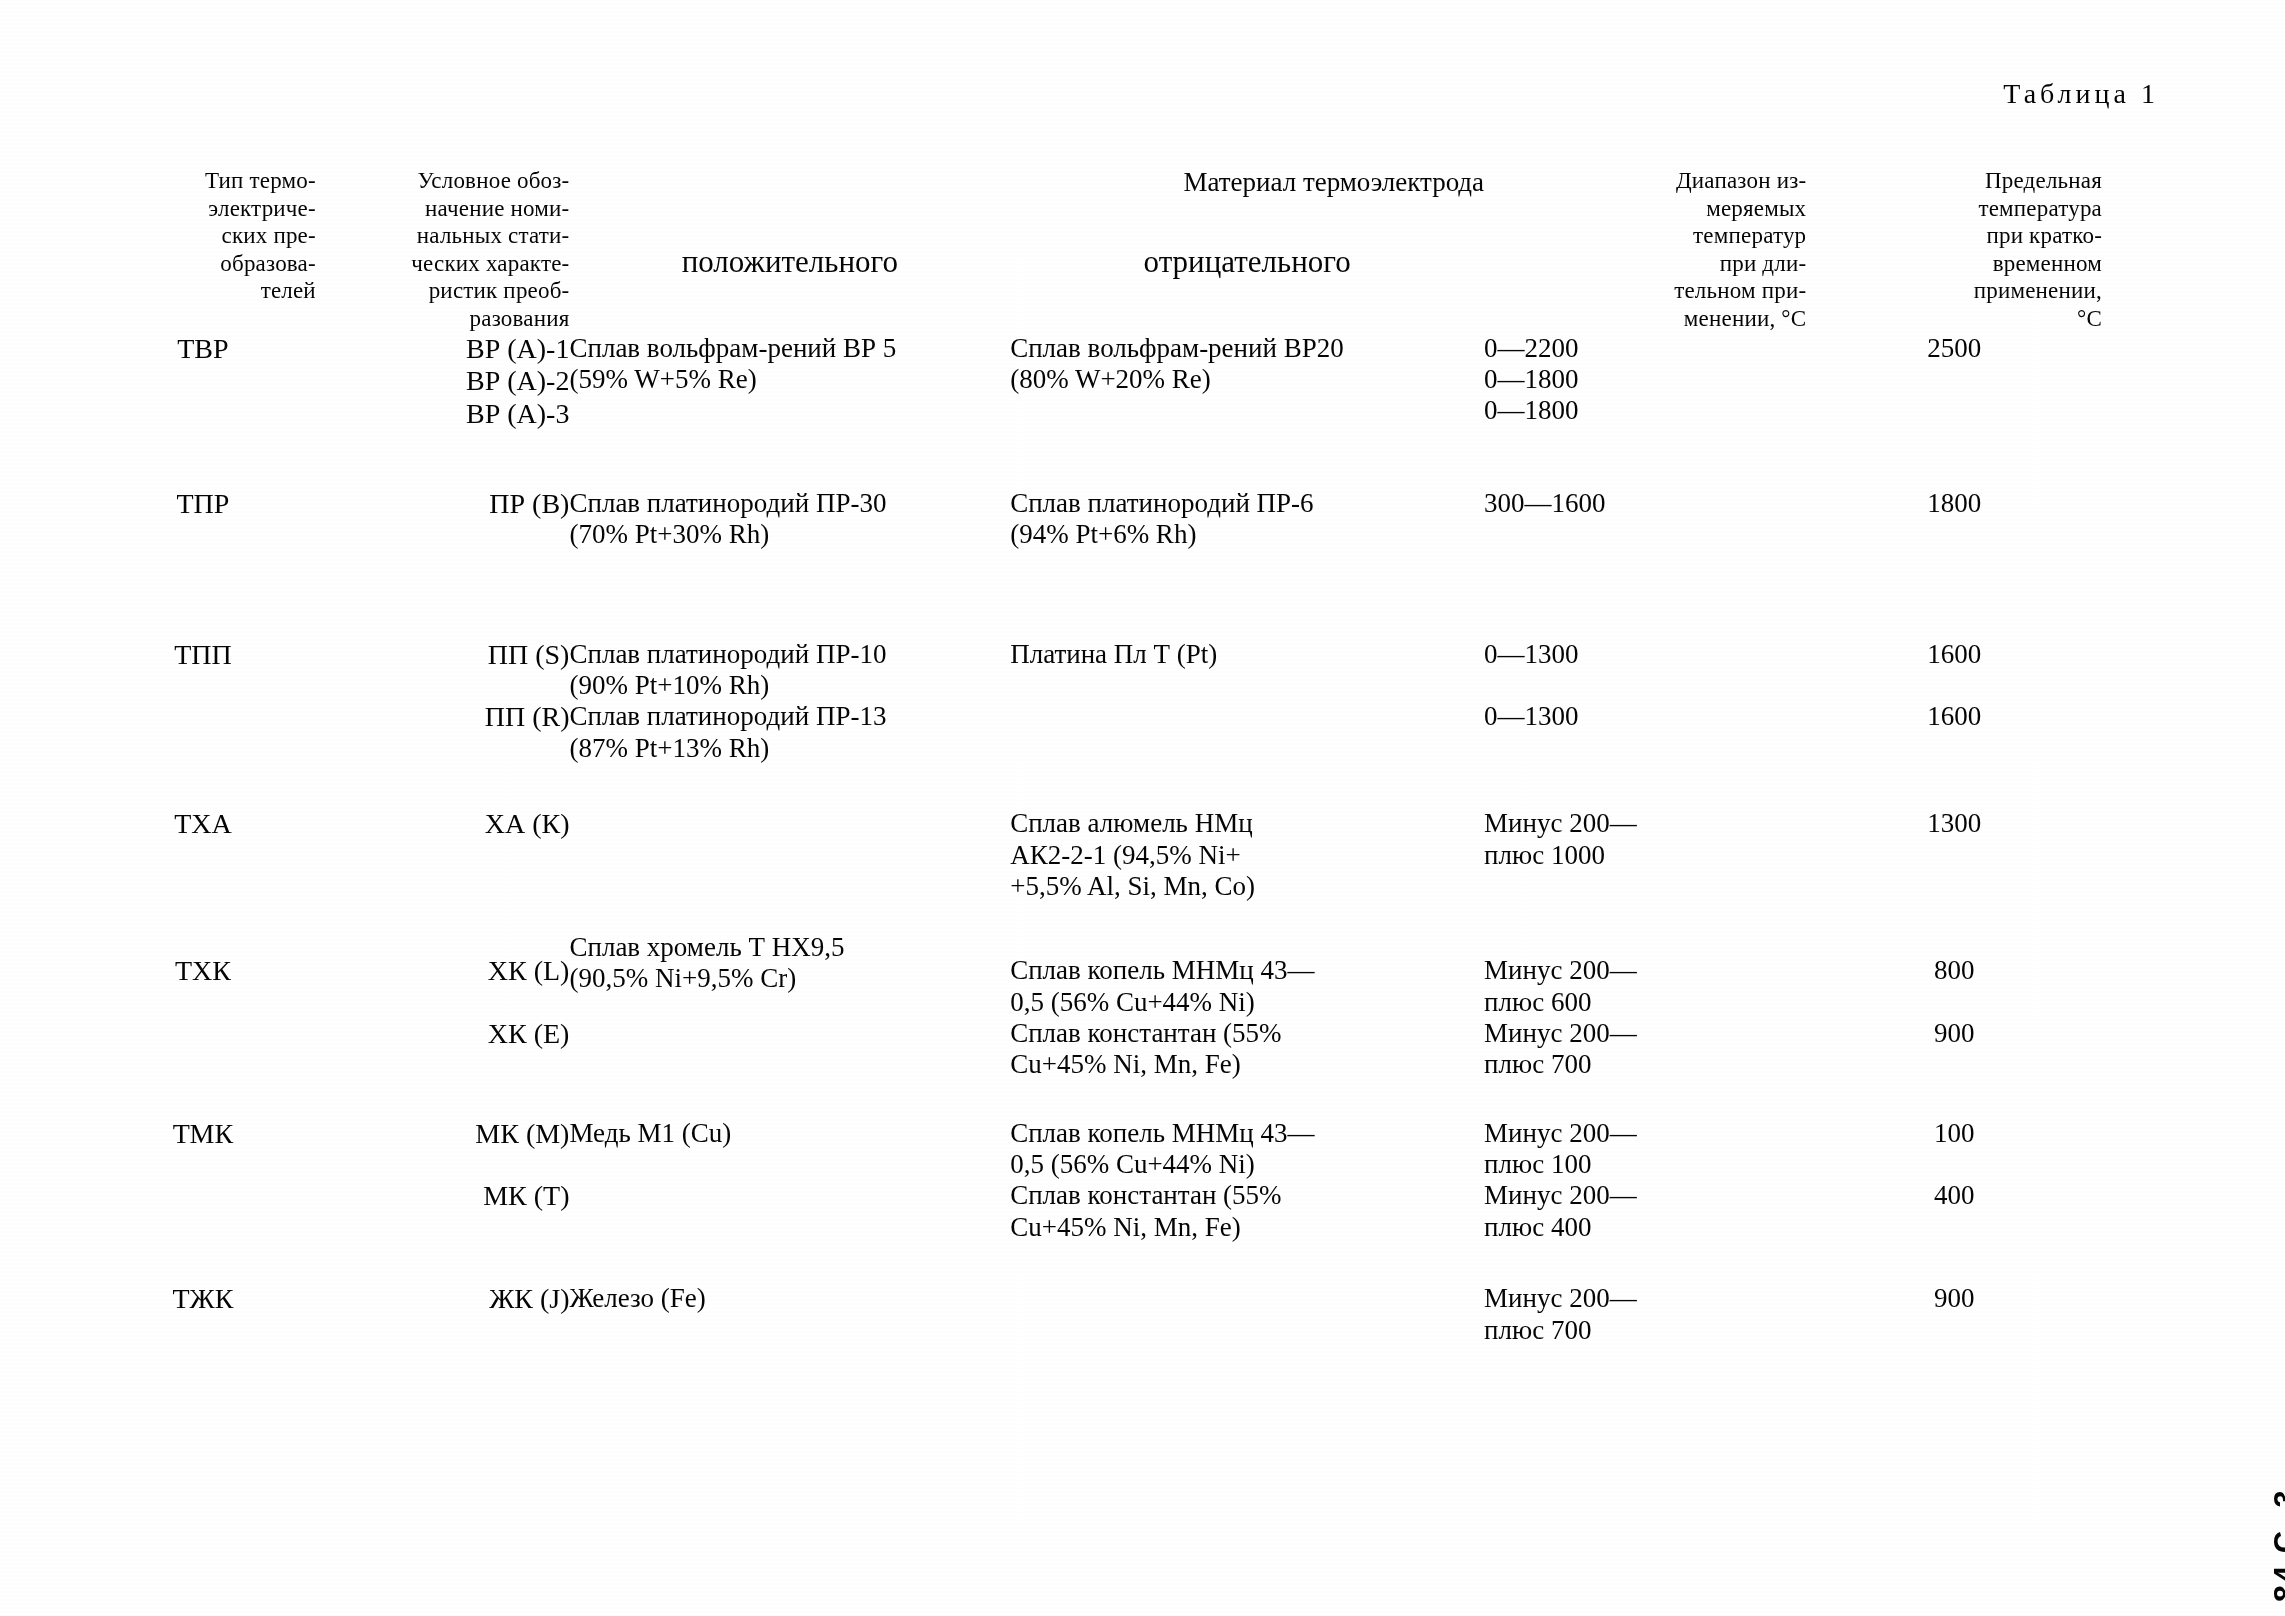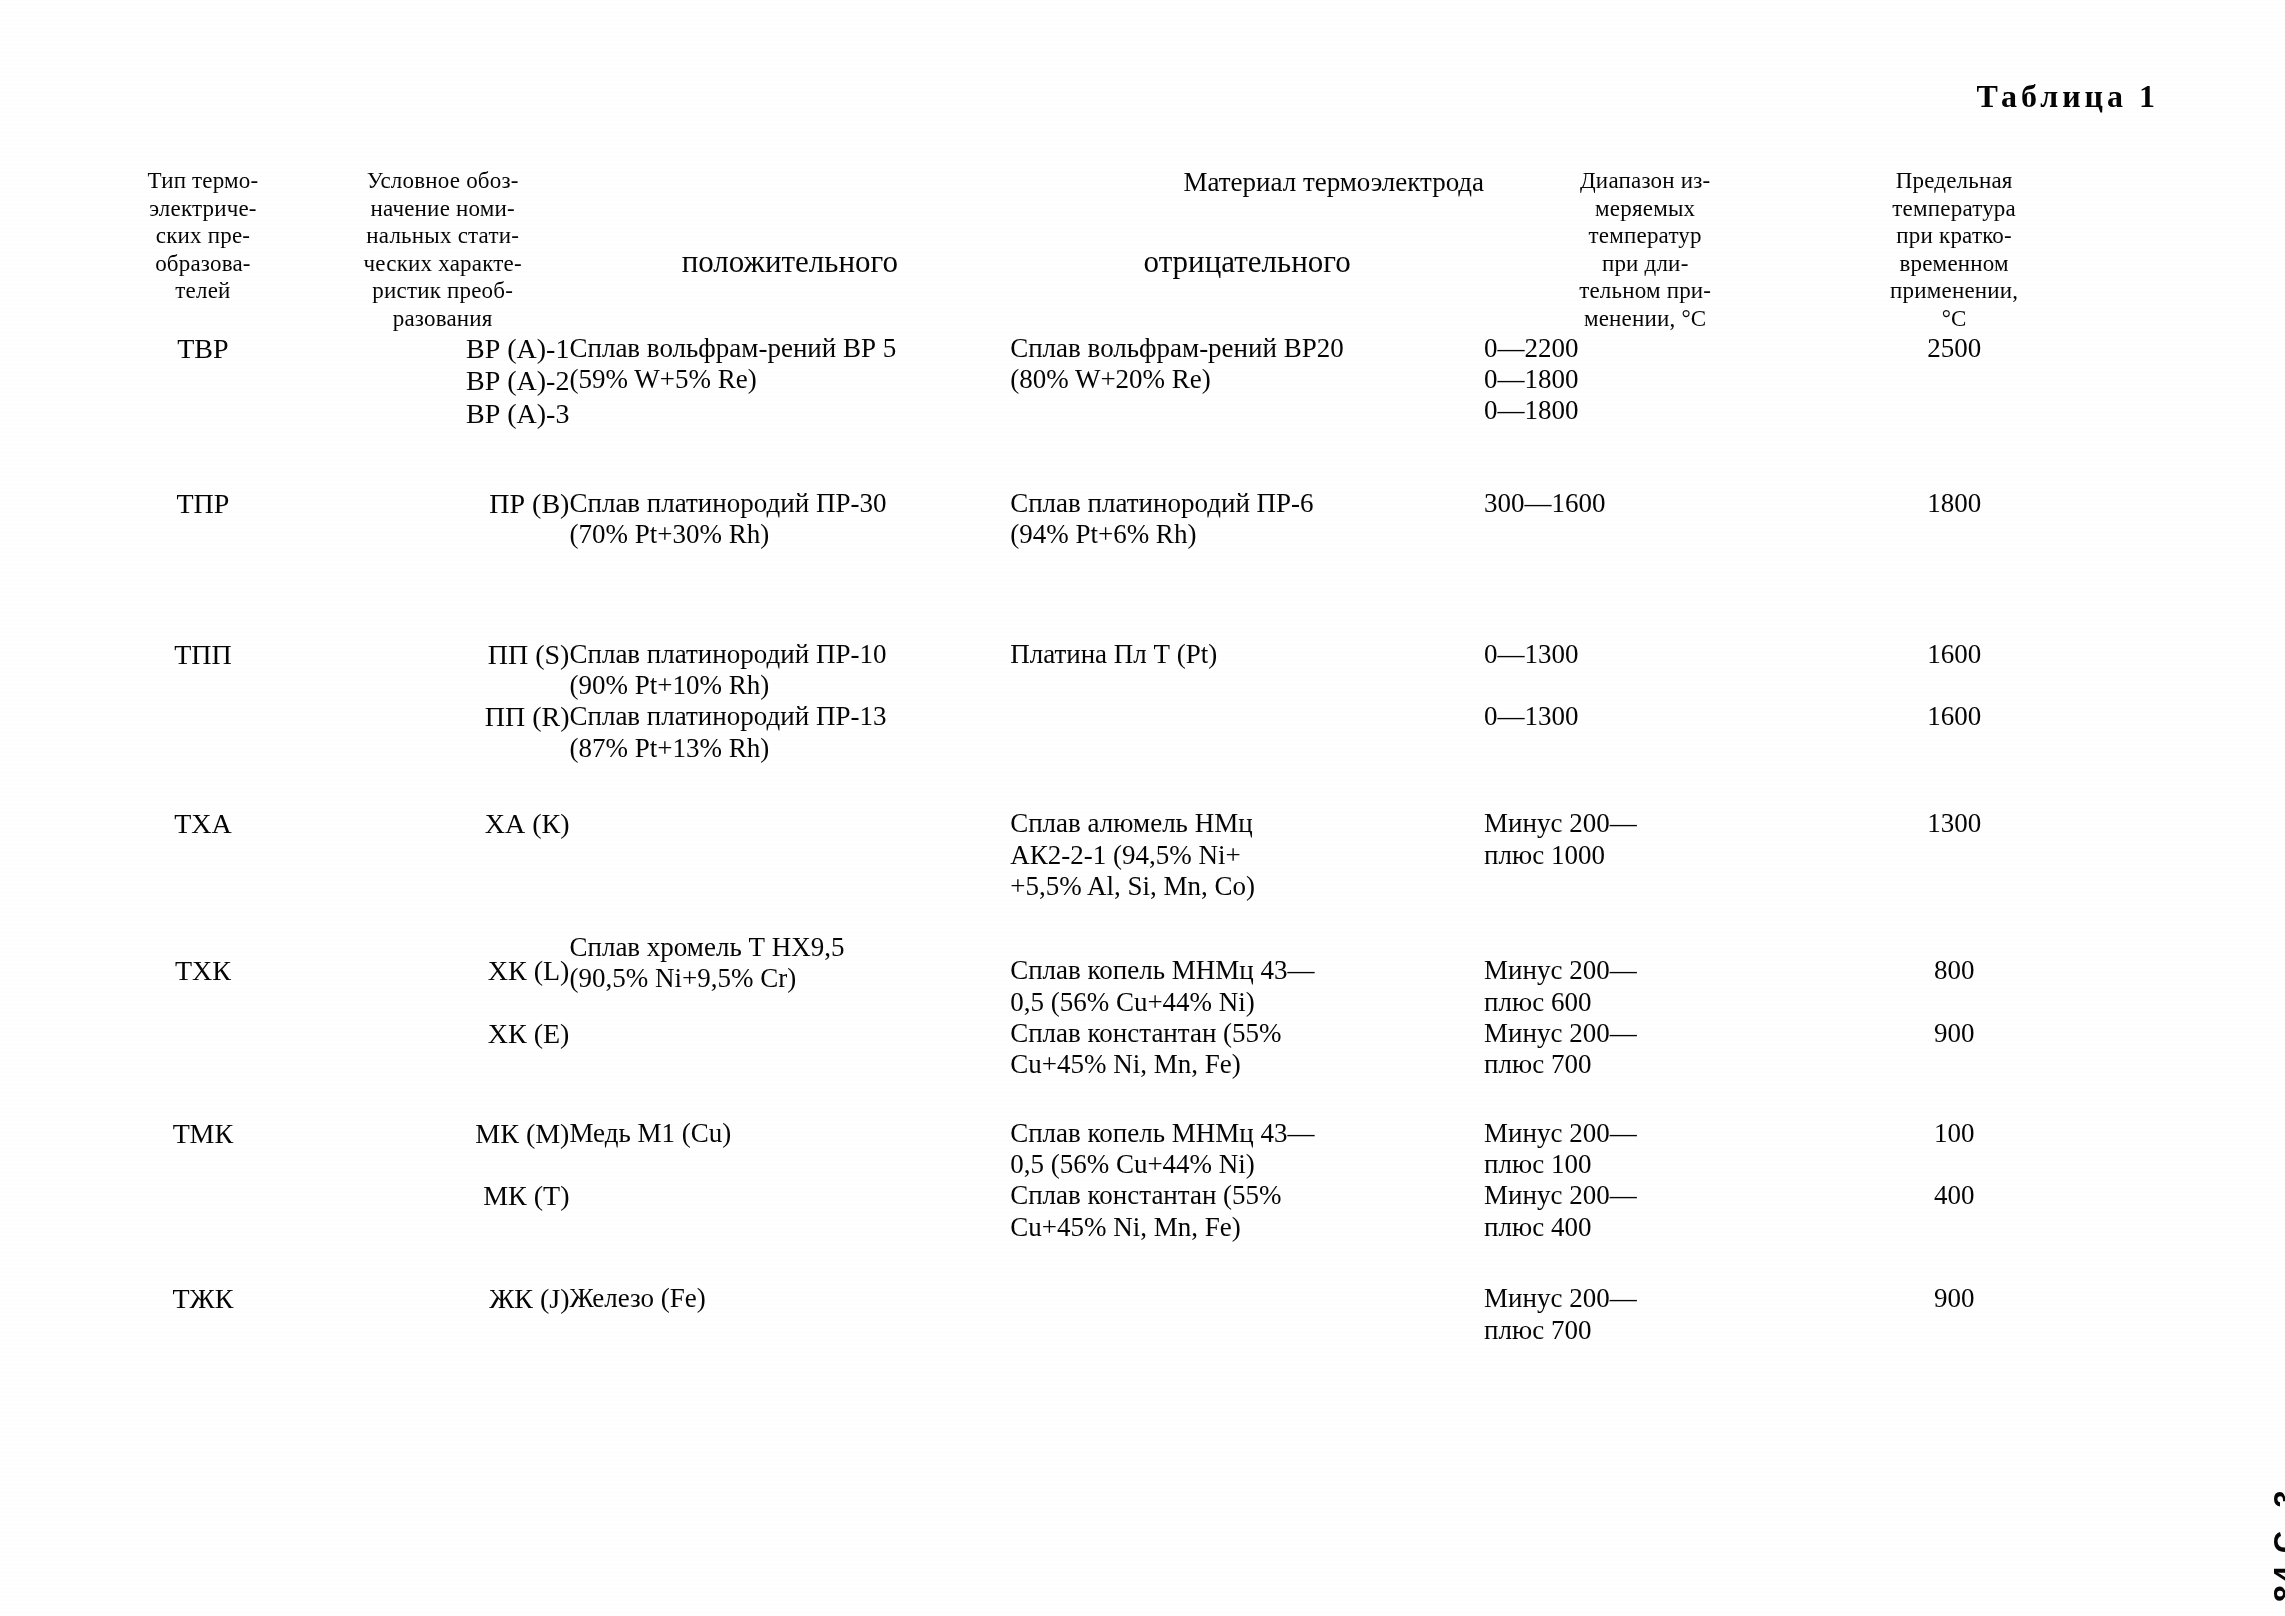--- a/index.html
+++ b/index.html
@@ -22,23 +22,23 @@
   .page {
     position: absolute;
     inset: 0;
   }
 
   
   .table-caption {
     position: absolute;
     right: 127px;
     top: 78px;
-    font-size: 32px;
+    font-size: 28px;
     letter-spacing: 4px;
-    font-weight: 700;
+    font-weight: 400;
     white-space: nowrap;
   }
 
   
   .gost-side {
     position: absolute;
     right: 18px;
     top: 1164px;
     transform-origin: 100% 0;
     transform: rotate(-90deg) translate(-100%, 0);
@@ -72,21 +72,21 @@
   .rail-head-bot > td { border-bottom: 5px solid #000; }
   .rail-bot > td { border-bottom: 5px solid #000; }
 
   
   .vl { border-left: 3px solid #000; }
   .hl-bot { border-bottom: 3px solid #000; }
   .hl-thin-bot { border-bottom: 2px solid #000; }
 
   
   .hd {
-    text-align: center;
+    text-align: right;
     font-size: 23px;
     line-height: 1.2;
     padding: 7px 6px 9px 6px;
     letter-spacing: 0.2px;
   }
   .hd-mid {
     text-align: right;
     font-size: 27px;
     padding-top: 12px;
   }

